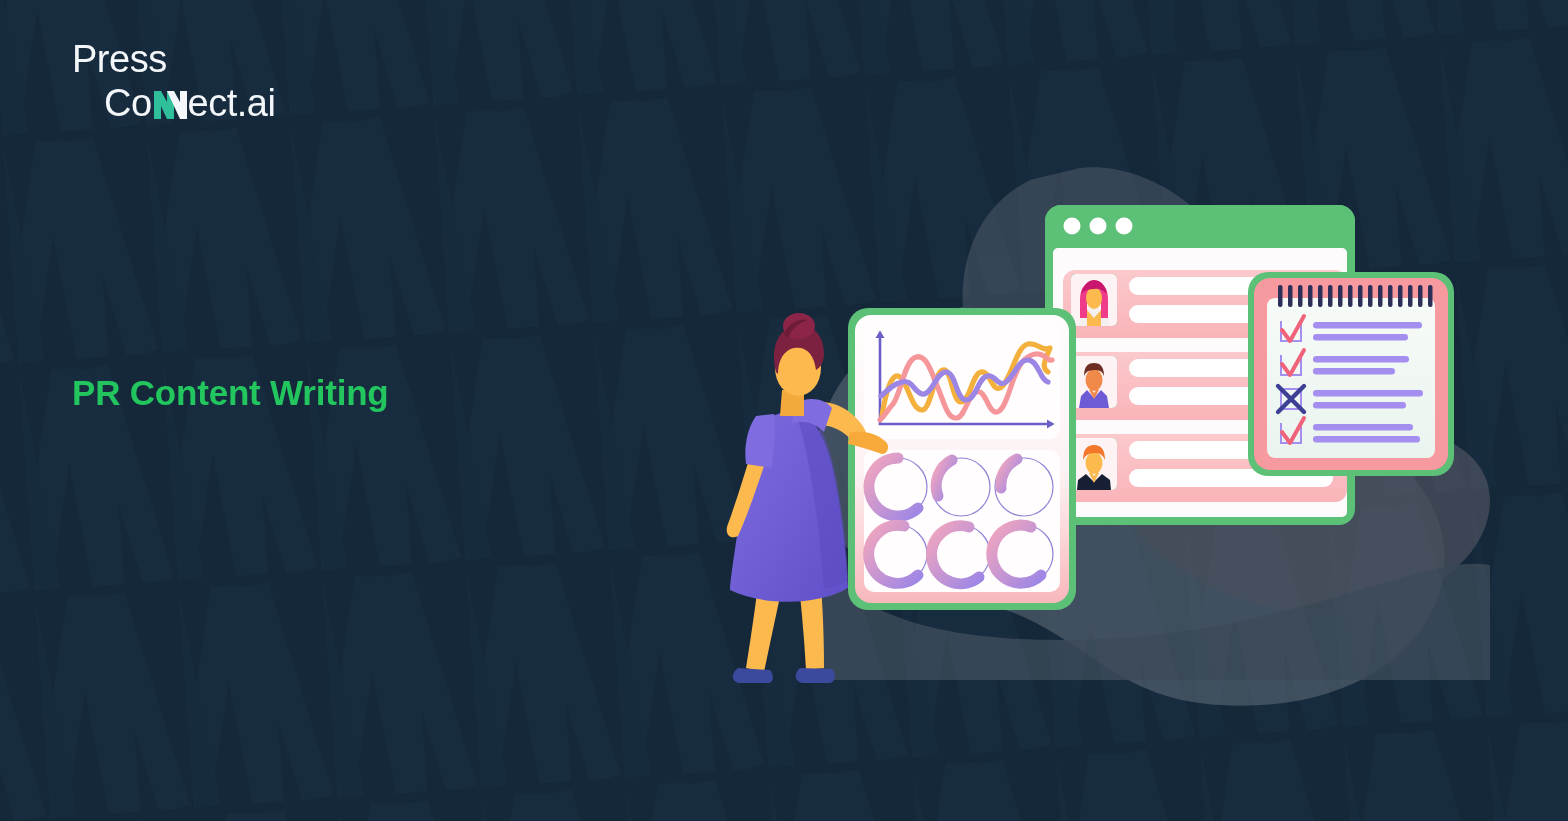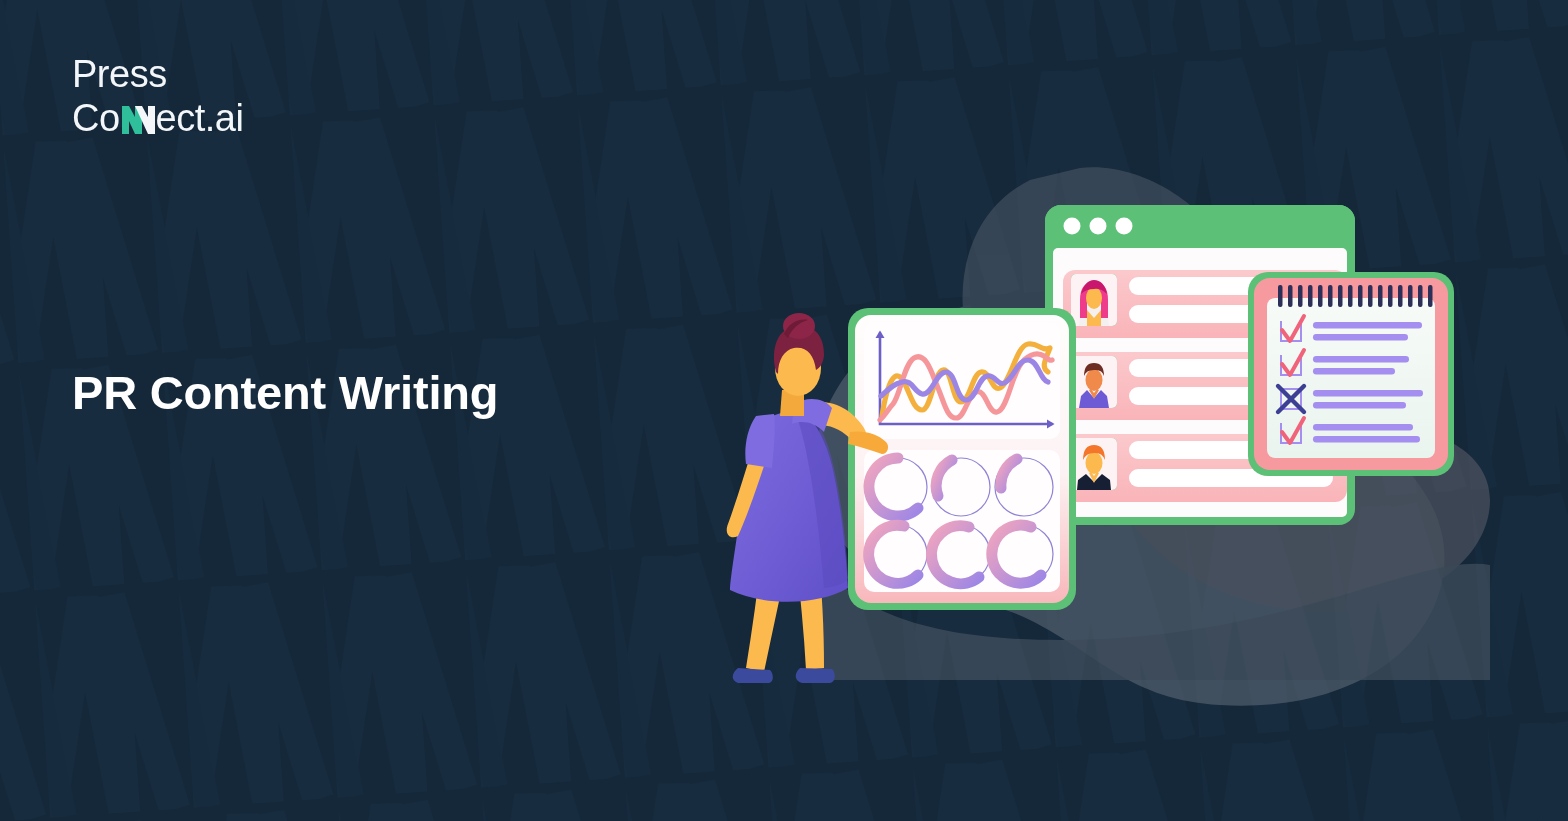--- a/index.html
+++ b/index.html
@@ -17,44 +17,44 @@
     overflow:hidden;
   }
   .bg-pattern{
     position:absolute; inset:-10%;
     opacity:.55;
   }
 
   
   .logo{
     position:absolute;
-    left:72px; top:55px;
+    left:72px; top:40px;
     line-height:1.04;
     letter-spacing:-0.5px;
     user-select:none;
   }
   .logo-line{
     font-size:38px;
     font-weight:400;
     color:#f4f7f9;
     display:block;
     white-space:nowrap;
   }
-  .logo-line-2{ margin-top:-2px; }
+  .logo-line-2{ margin-top:-2px;margin-left:32px; }
   .logo-nn{ position:relative; display:inline-block; width:36px; height:1em; vertical-align:baseline; }
   .logo-nn svg{ position:absolute; left:0; bottom:-0.21em; }
 
   
   .headline{
     position:absolute;
     left:72px;
     top:352px;
     width:700px;
-    color:#ffffff;
-    font-size:47px;
+    color:#22c55e;
+    font-size:35px;
     font-weight:700;
     line-height:81px;
     letter-spacing:-0.2px;
   }
   .headline .hl-line{ display:block; white-space:nowrap; }
 
   
   .illustration{
     position:absolute;
     left:700px; top:120px;

